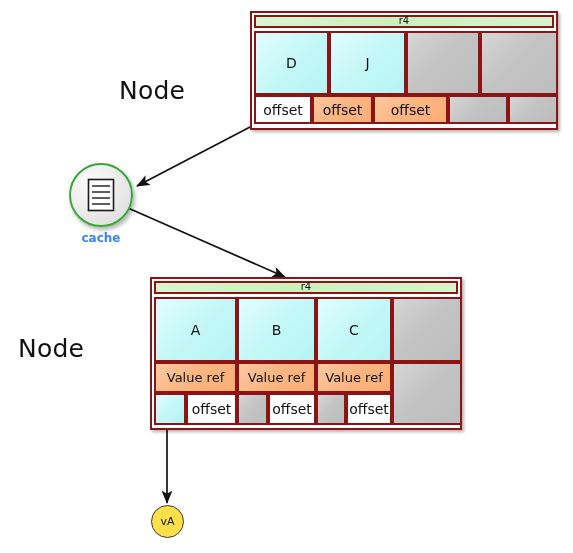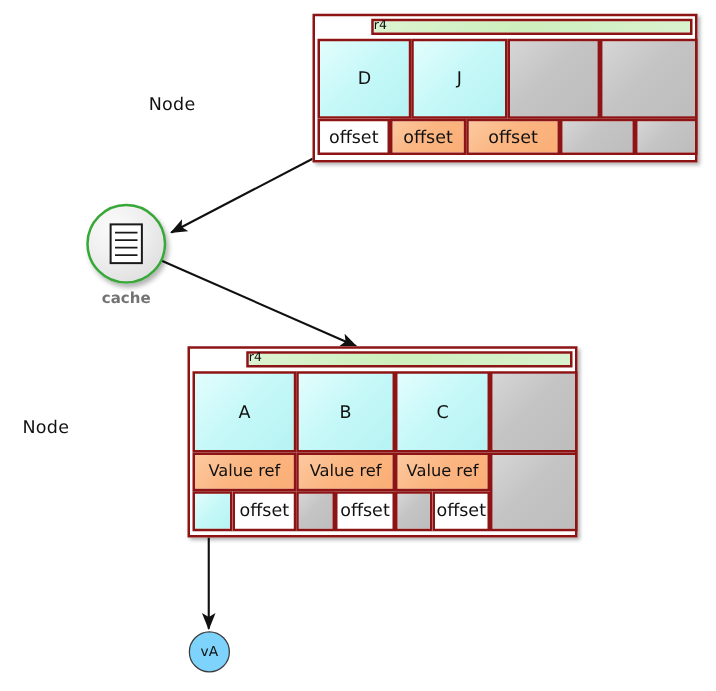--- a/index.html
+++ b/index.html
@@ -17,21 +17,21 @@
   #stage {
     position: absolute;
     inset: 0;
     width: 573px;
     height: 553px;
   }
 
   
   .section-label {
     position: absolute;
-    font-size: 14px;
+    font-size: 25px;
     color: #111111;
     white-space: nowrap;
     letter-spacing: 0.2px;
   }
   #label-node  { left: 119px; top: 76px; }
   #label-leaf  { left: 18px;  top: 334px; }
 
   
   .struct {
     position: absolute;
@@ -41,23 +41,23 @@
     padding: 2px;
     box-shadow: 2px 2px 3px rgba(0,0,0,0.30);
   }
   .hdr {
     box-sizing: border-box;
     height: 13px;
     border: 2px solid #8c1414;
     background: linear-gradient(135deg, #dcf4d2 0%, #ccf0bd 45%, #d9f2cf 100%);
     font-size: 10px;
     line-height: 9px;
+    text-align: center;
     color: #111111;
     position: relative;
-    margin-left: 43px;
   }
   .hdr span { position: relative; top: -1px; }
 
   .rowwrap { position: relative; }
 
   .cell {
     position: absolute;
     box-sizing: border-box;
     border: 2px solid #8c1414;
     font-size: 14px;
@@ -94,34 +94,34 @@
     justify-content: center;
   }
   #cache-label {
     position: absolute;
     left: 0;
     top: 68px;
     width: 64px;
     text-align: center;
     font-size: 12px;
     font-weight: bold;
-    color: #737373;
+    color: #3b82f6;
   }
 
   
   #va-node {
     position: absolute;
     left: 151px;
     top: 505px;
     width: 33px;
     height: 33px;
     box-sizing: border-box;
     border-radius: 50%;
     border: 1.5px solid #3b3b3b;
-    background: #7dd3fc;
+    background: #fde047;
     display: flex;
     align-items: center;
     justify-content: center;
     font-size: 11px;
     color: #111111;
   }
 
   
   #edges {
     position: absolute;

